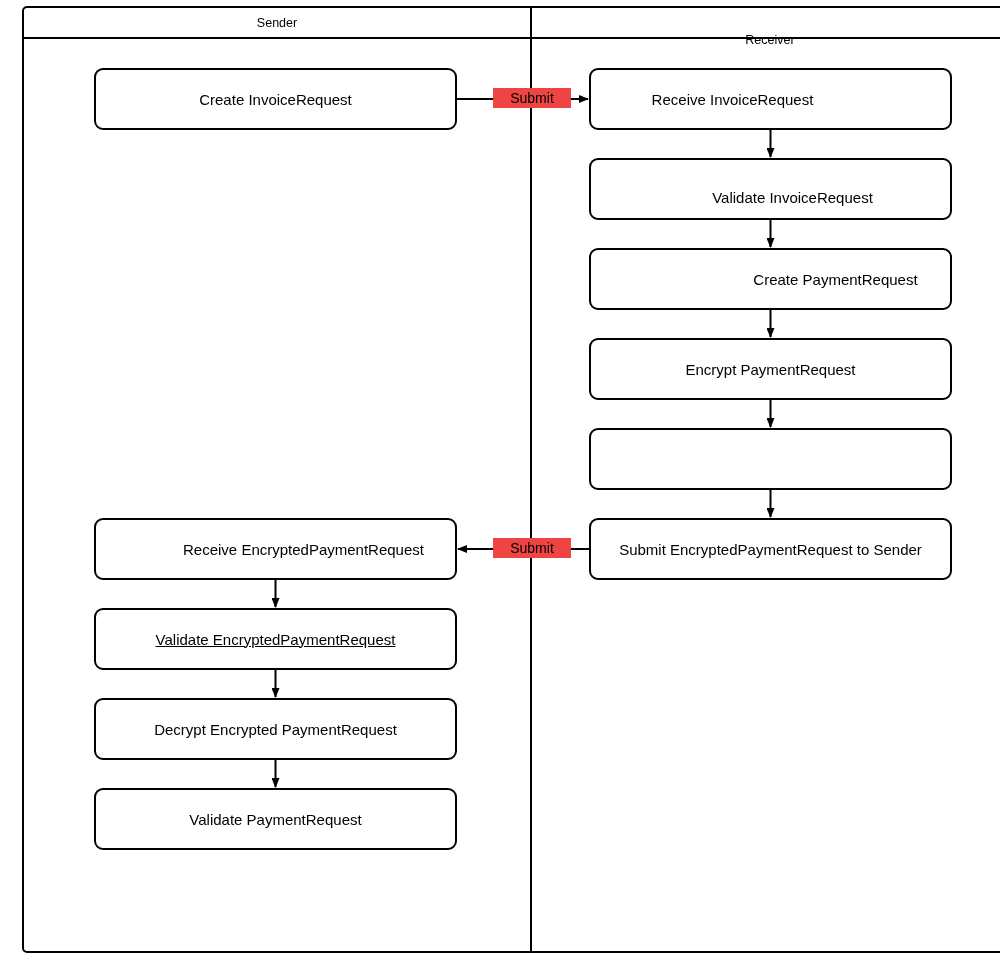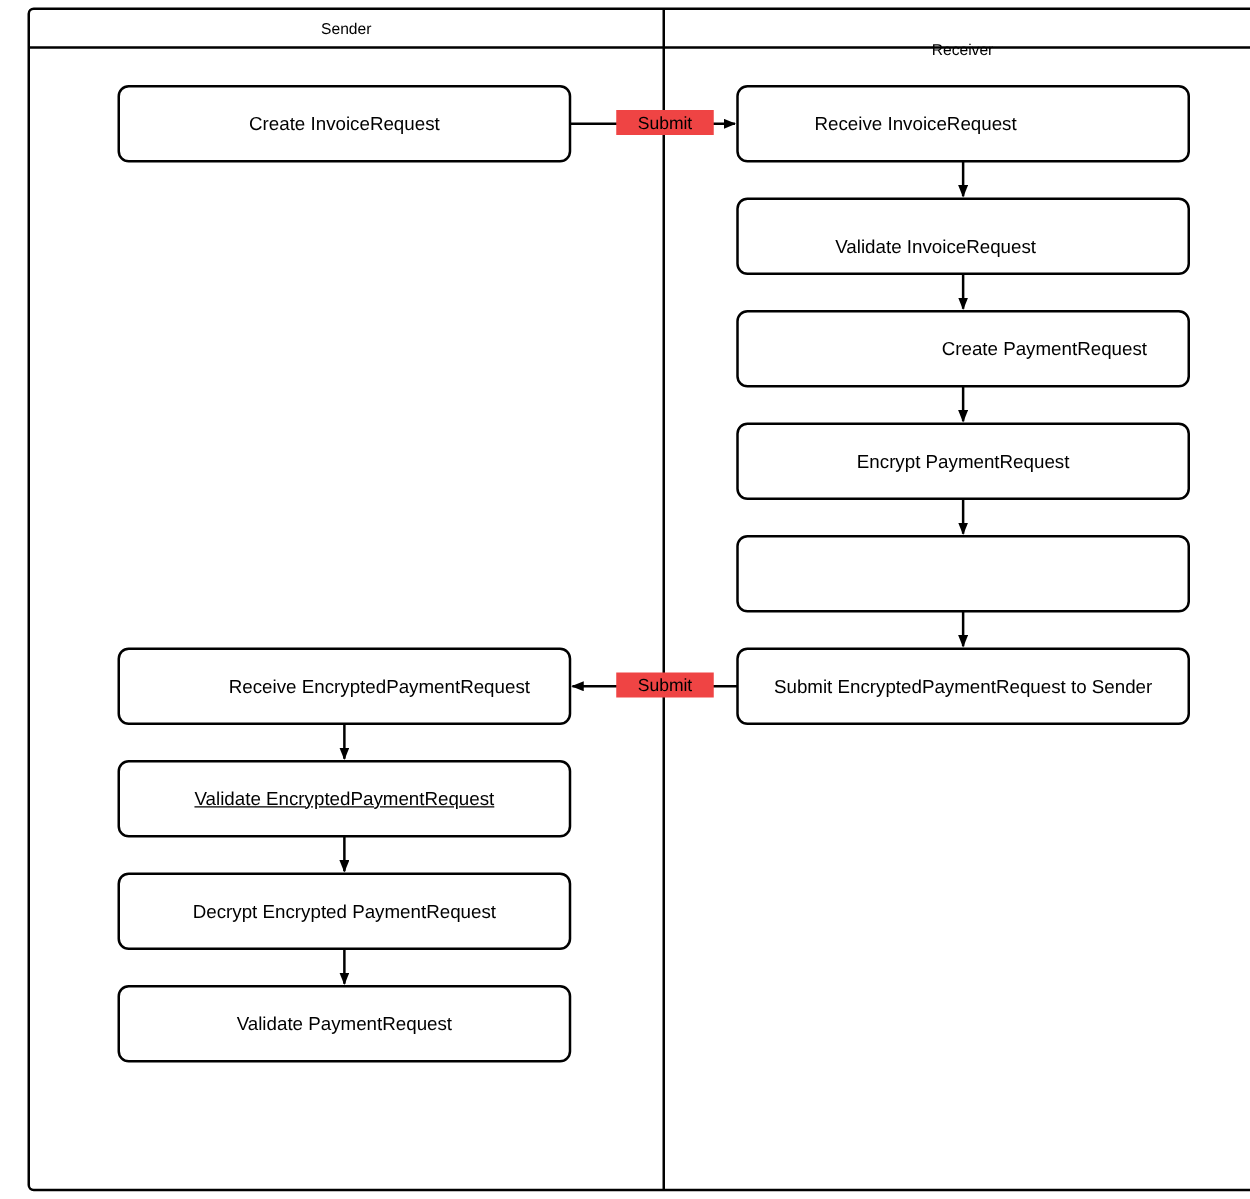--- a/index.html
+++ b/index.html
@@ -104,21 +104,21 @@
       <line x1="259.5" y1="669" x2="259.5" y2="697" marker-end="url(#arrowhead)"></line>
       <line x1="259.5" y1="759" x2="259.5" y2="787" marker-end="url(#arrowhead)"></line>
     </g>
   </svg>
 
   <div class="lane-title" style="left:7px; top:7px; width:508px; height:31px;">Sender</div>
   <div class="lane-title" style="left:515px; top:24px; width:478px; height:31px;">Receiver</div>
 
   <div class="node-label" style="left:79px; top:69px; width:361px; height:60px;">Create InvoiceRequest</div>
   <div class="node-label" style="left:574px; top:69px; width:285px; height:60px;">Receive InvoiceRequest</div>
-  <div class="node-label" style="left:552px; top:159px; width:361px; height:76px;">Validate InvoiceRequest</div>
+  <div class="node-label" style="left:596px; top:159px; width:361px; height:76px;">Validate InvoiceRequest</div>
   <div class="node-label" style="left:606px; top:249px; width:427px; height:60px;">Create PaymentRequest</div>
   <div class="node-label" style="left:574px; top:339px; width:361px; height:60px;">Encrypt PaymentRequest</div>
   <div class="node-label" style="left:574px; top:519px; width:361px; height:60px;">Submit EncryptedPaymentRequest to Sender</div>
   <div class="node-label" style="left:79px; top:519px; width:417px; height:60px;">Receive EncryptedPaymentRequest</div>
   <div class="node-label" style="left:79px; top:609px; width:361px; height:60px;text-decoration:underline;">Validate EncryptedPaymentRequest</div>
   <div class="node-label" style="left:79px; top:699px; width:361px; height:60px;border-radius:27px;">Decrypt Encrypted PaymentRequest</div>
   <div class="node-label" style="left:79px; top:789px; width:361px; height:60px;">Validate PaymentRequest</div>
 
   <div class="edge-label" style="left:477px; top:88px; width:76px; height:20px;">Submit</div>
   <div class="edge-label" style="left:477px; top:538px; width:76px; height:20px;">Submit</div>

